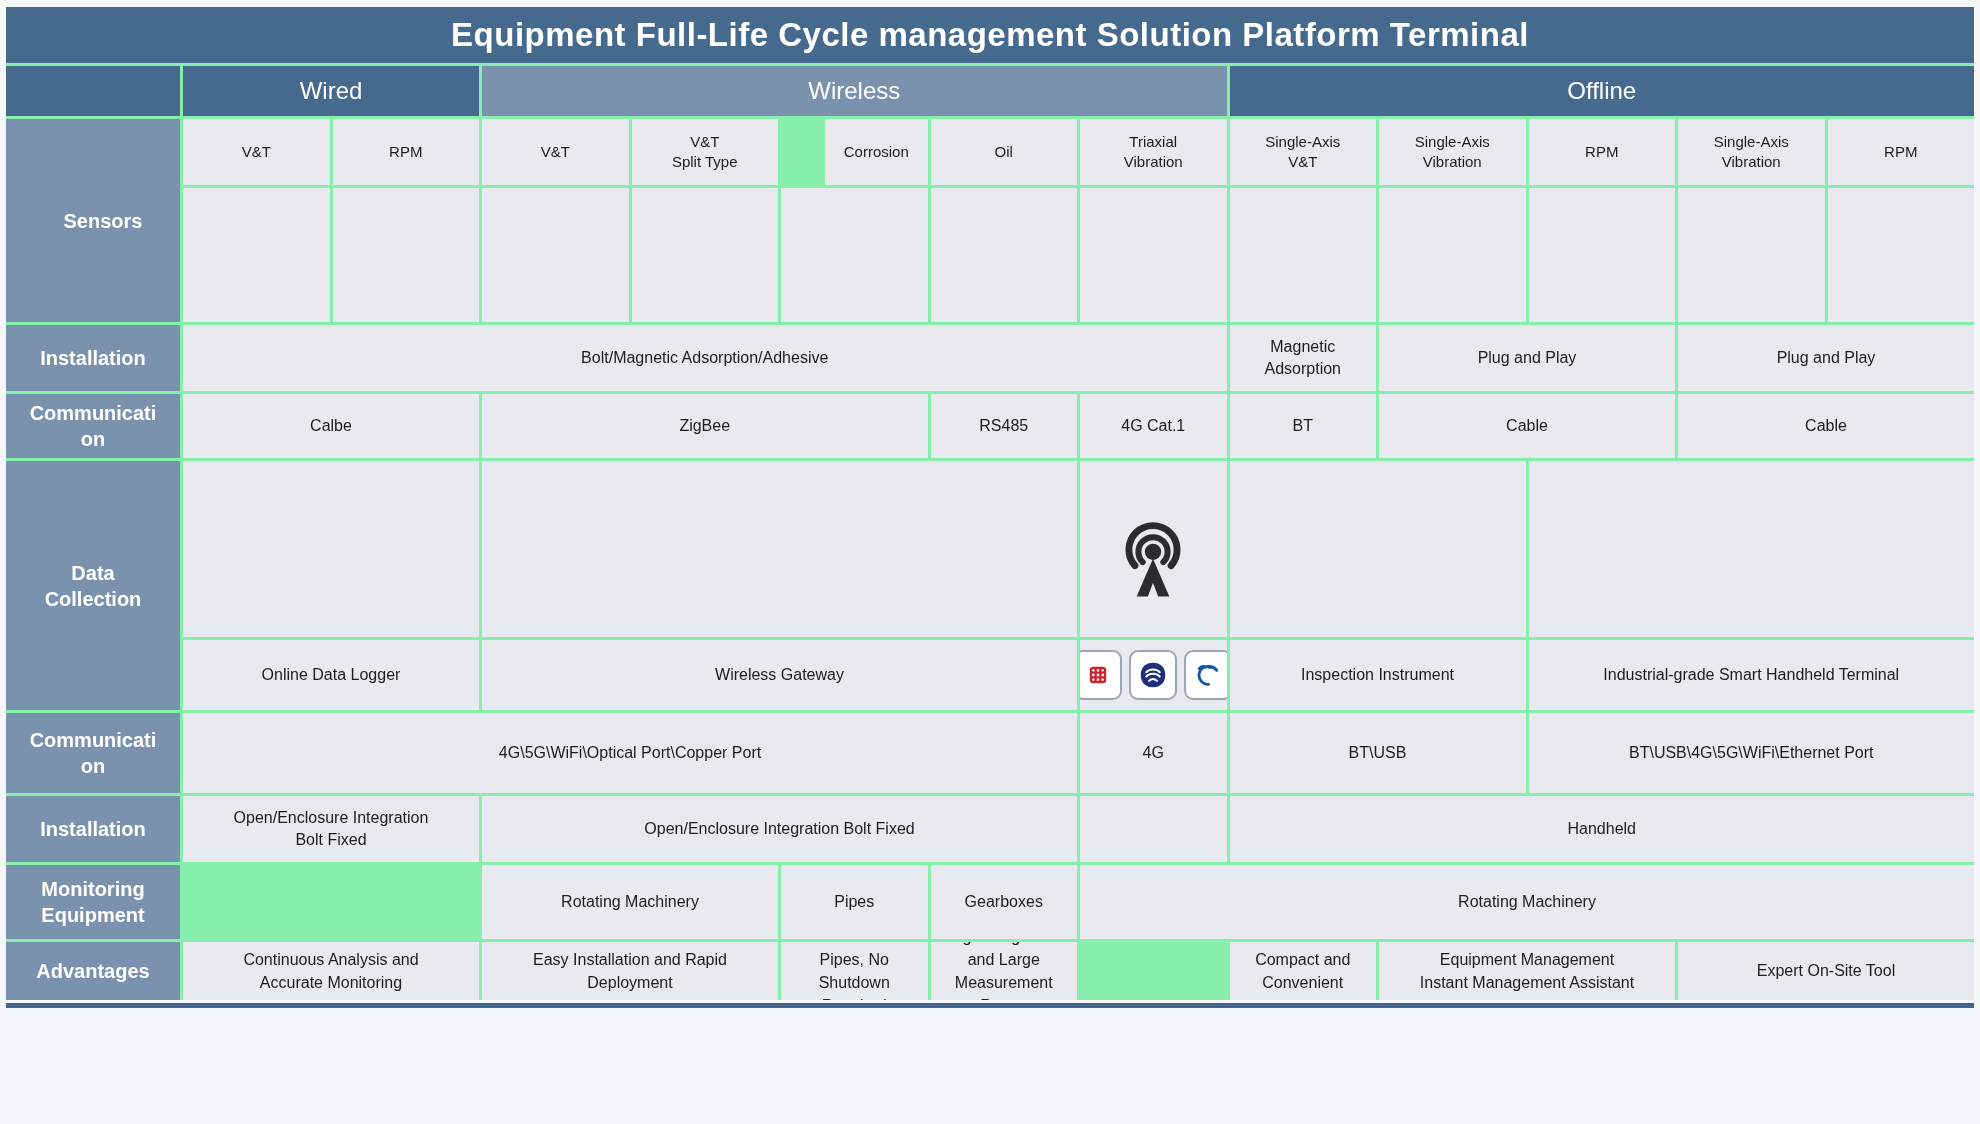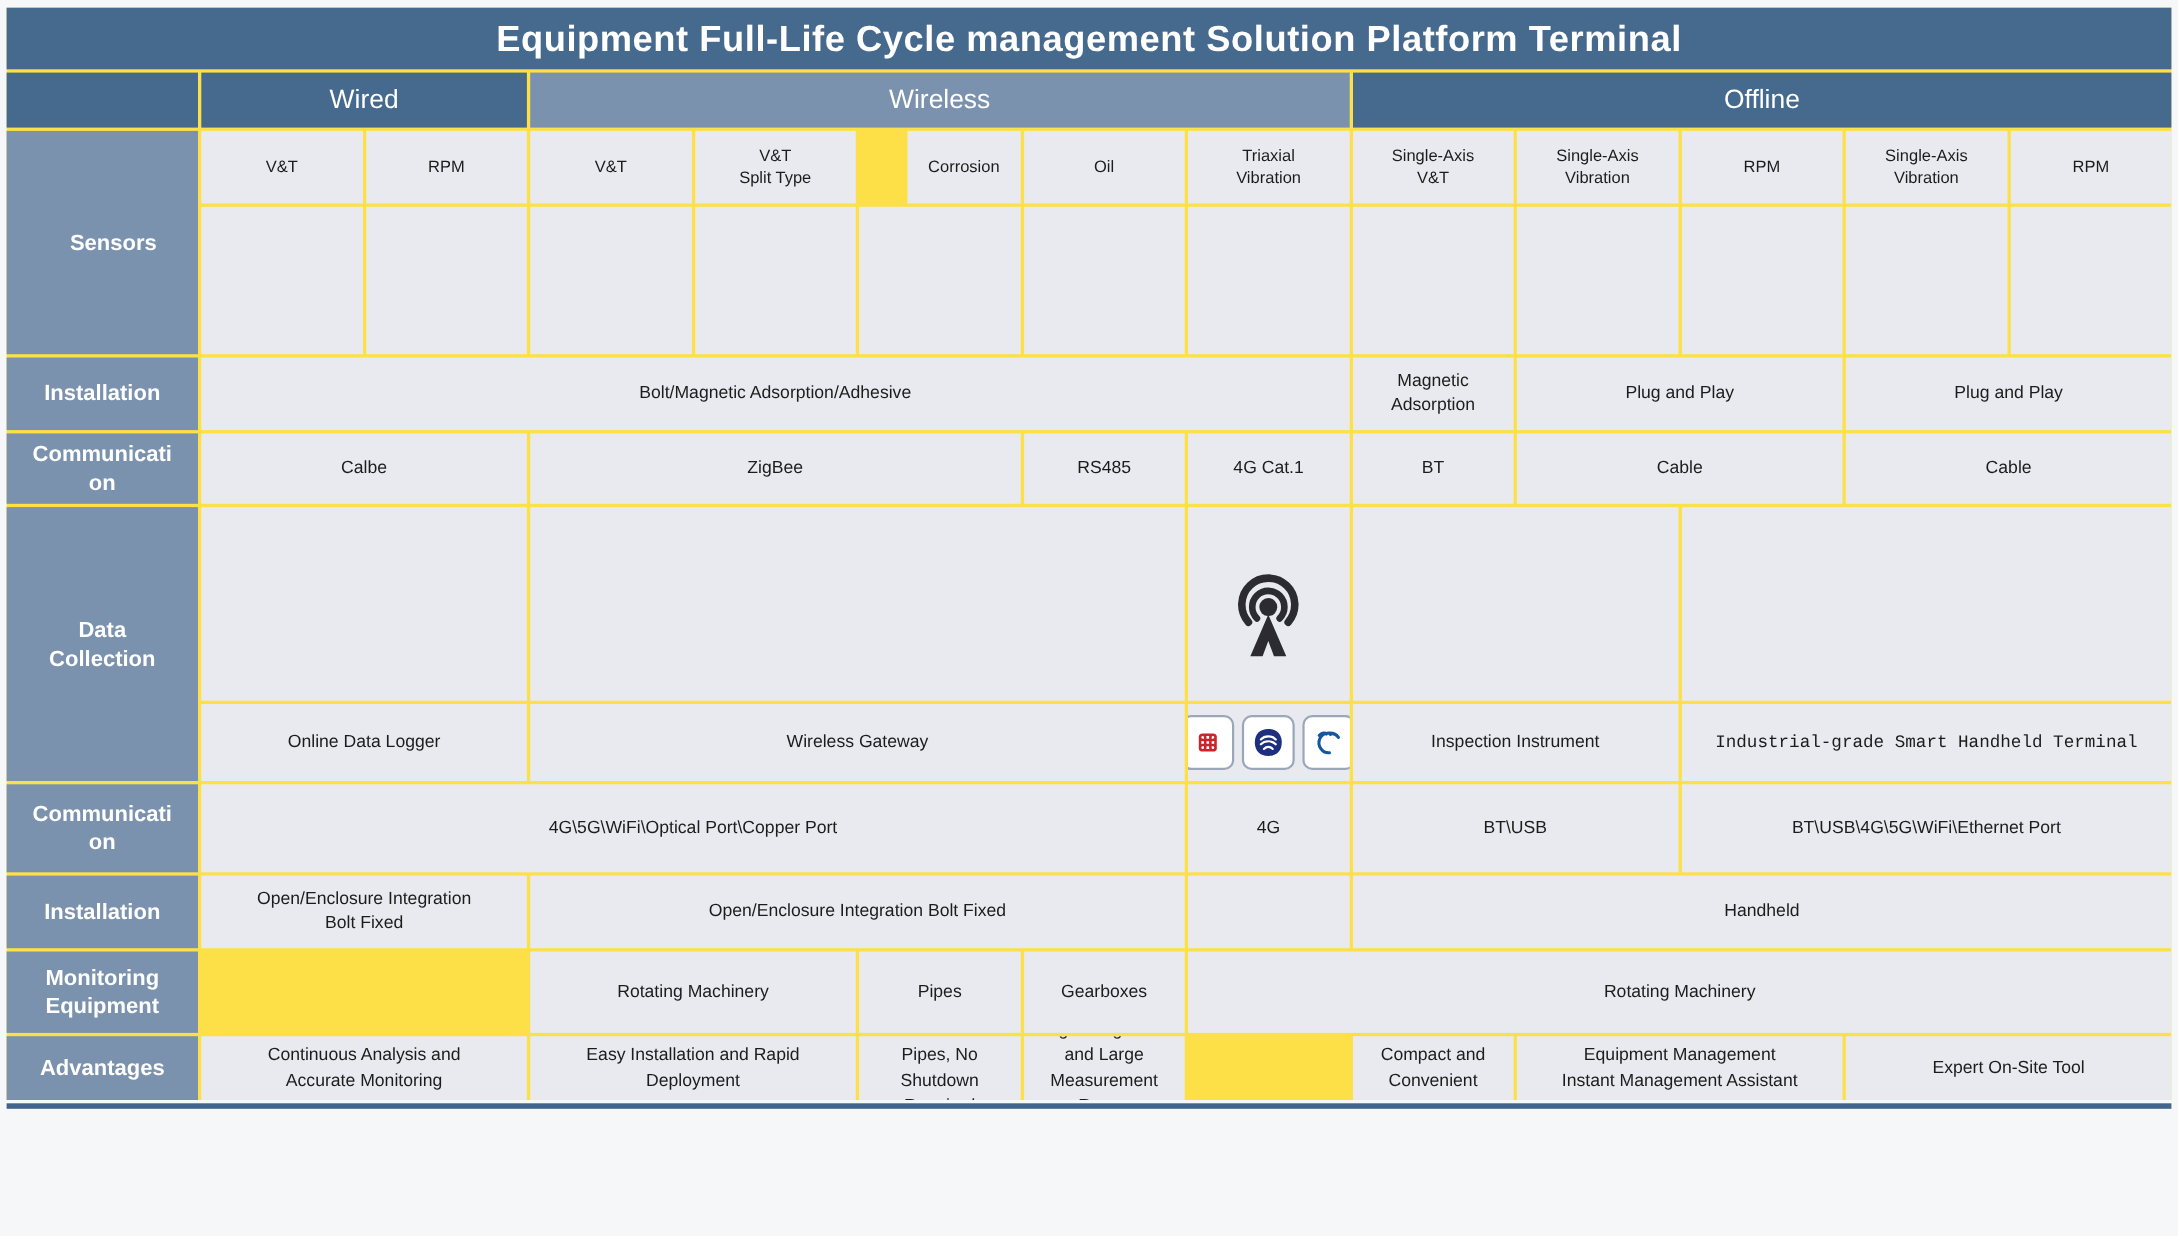--- a/index.html
+++ b/index.html
@@ -11,21 +11,21 @@
     box-sizing:border-box;
     background:#f6f7f9;
     padding:7px 6px 0 6px;
   }
   .grid {
     display:grid;
     width:100%; height:993px;
     grid-template-columns:174px repeat(12, 1fr);
     grid-template-rows:56px 50px 66px 134px 66px 64px 176px 70px 80px 66px 74px 1fr;
     gap:3px;
-    background:#fde047;
+    background:#86efac;
   }
   .c {
     display:flex; align-items:center; justify-content:center;
     text-align:center;
     white-space:pre-line;
     box-sizing:border-box;
     overflow:hidden;
   }
   .dark  { background:#46698e; color:#ffffff; }
   .light { background:#7b92af; color:#ffffff; }
@@ -145,21 +145,21 @@
           </svg>
         </span>
         <span class="carrier-box">
           <svg width="28" height="28" viewBox="0 0 24 24" aria-hidden="true">
             <path fill="none" stroke="#1456a0" stroke-width="2.4" stroke-linecap="round" d="M19.5,8 C16.5,3.2 7.5,3.5 5,9 C2.6,14.5 7,20.5 12.5,20 M4.5,6.5 C6.5,4.2 9,4.2 10.2,5.4 M19.5,8 C17.5,5.6 15,4.8 13.2,5.6"></path>
           </svg>
         </span>
       </span>
     </div>
     <div class="c cell" style="grid-column:9/11; grid-row:8;">Inspection Instrument</div>
-    <div class="c cell" style="grid-column:11/14;grid-row:8;font-family:Liberation Mono, monospace;">Industrial-grade Smart Handheld Terminal</div>
+    <div class="c cell" style="grid-column:11/14;grid-row:8;">Industrial-grade Smart Handheld Terminal</div>
 
     <div class="c light rlabel" style="grid-column:1/2; grid-row:9;">Communication</div>
     <div class="c cell" style="grid-column:2/8;  grid-row:9;">4G\5G\WiFi\Optical Port\Copper Port</div>
     <div class="c cell" style="grid-column:8/9;  grid-row:9;">4G</div>
     <div class="c cell" style="grid-column:9/11; grid-row:9;">BT\USB</div>
     <div class="c cell" style="grid-column:11/14;grid-row:9;">BT\USB\4G\5G\WiFi\Ethernet Port</div>
 
     <div class="c light rlabel" style="grid-column:1/2; grid-row:10;">Installation</div>
     <div class="c cell" style="grid-column:2/4;  grid-row:10;">Open/Enclosure Integration
 Bolt Fixed</div>

